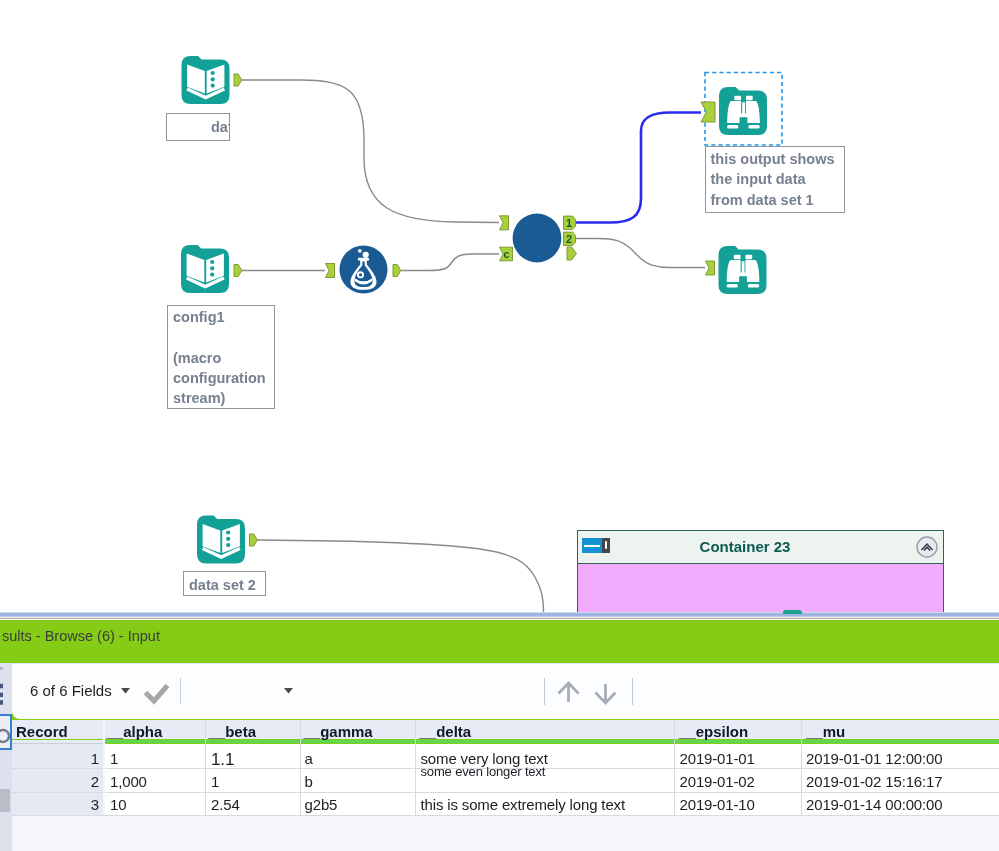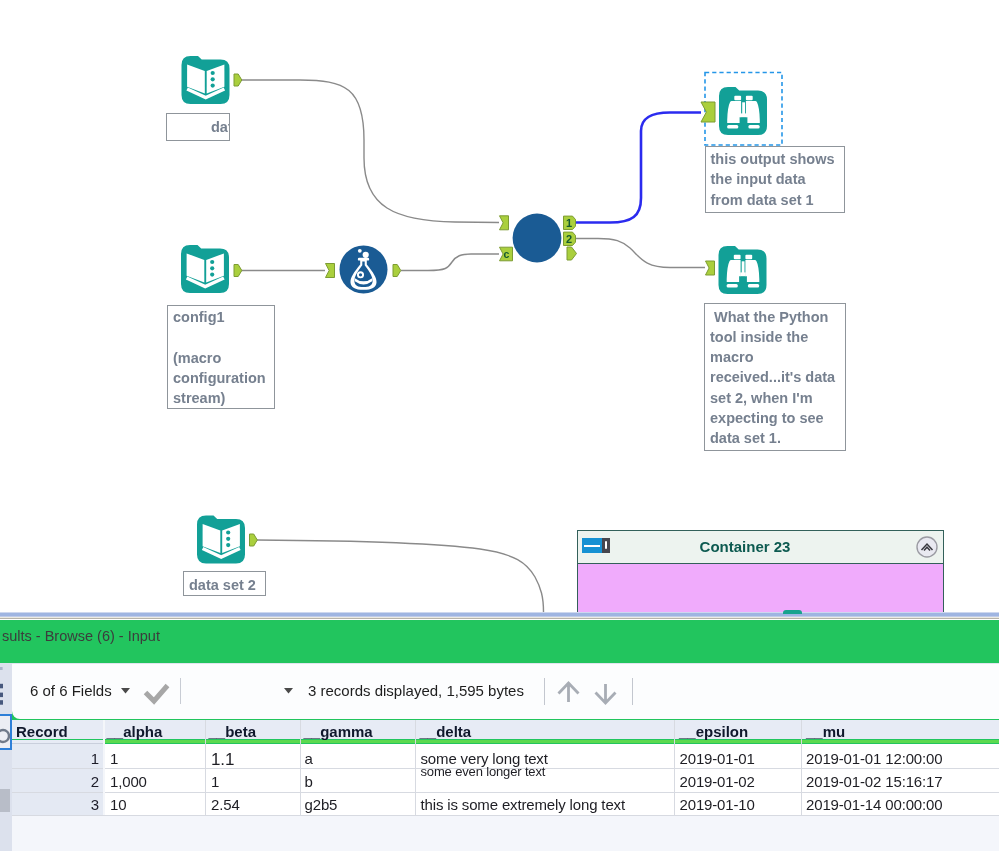--- a/index.html
+++ b/index.html
@@ -103,21 +103,20 @@
 <g transform="translate(566.5,253.5)">
   <path d="M0.5,-6.5 h4.5 l5,6.5 l-5,6.5 h-4.5 z" fill="#aacf3d" stroke="#7d9c33" stroke-width="1"></path>
 </g>
 </svg>
 
 <div class="lbl" style="left:166px;top:113px;width:64px;height:28px;padding-left:44px;">data set 1</div>
 <div class="lbl" style="left:167px;top:304.5px;width:108px;height:104.5px;padding-top:1.5px;">config1
 
 (macro configuration stream)</div>
 <div class="lbl" style="left:704.5px;top:145.5px;width:140px;height:67.5px;">this output shows the input data from data set 1</div>
-<div class="lbl" style="left:704px;top:303px;width:142px;height:148px;">&nbsp;What the Python tool inside the macro received...it's data set 2, when I'm expecting to see data set 1.</div>
 <div class="lbl" style="left:183px;top:571px;width:83px;height:25px;">data set 2</div>
 
 <div class="abs" style="left:577px;top:530px;width:365px;height:82px;border:1.5px solid #33605a;border-bottom:none;background:#f0abfc;">
   <div style="position:absolute;left:0;top:0;right:0;height:32px;background:#edf3ef;border-bottom:1.5px solid #33605a;"></div>
 
   <div style="position:absolute;left:4px;top:7px;width:19.5px;height:14.5px;background:#1691d3;"></div>
   <div style="position:absolute;left:6px;top:13.5px;width:16px;height:2px;background:#fff;"></div>
   <div style="position:absolute;left:23.5px;top:7px;width:8px;height:14.5px;background:#46464e;"></div>
   <div style="position:absolute;left:26.6px;top:10px;width:2.4px;height:8px;background:#fff;border-radius:1.2px;"></div>
   <div style="position:absolute;left:0;top:0;width:334px;height:32px;line-height:32px;text-align:center;font-weight:bold;font-size:15px;color:#0d5a50;">Container 23</div>
@@ -127,21 +126,21 @@
   </svg>
 </div>
 
 <div class="abs" style="left:783px;top:609.5px;width:19px;height:4.2px;background:#18a38d;border-radius:3px 3px 0 0;z-index:5;"></div>
 
 <div class="abs" style="left:0;top:611.5px;width:999px;height:1.2px;background:#cdd7ef;z-index:4;"></div>
 <div class="abs" style="left:0;top:612.7px;width:999px;height:3.3px;background:#9fb5e1;z-index:4;"></div>
 <div class="abs" style="left:0;top:616px;width:999px;height:1px;background:#c0cce9;z-index:4;"></div>
 <div class="abs" style="left:0;top:617px;width:999px;height:1.2px;background:#eceae2;z-index:4;"></div>
 <div class="abs" style="left:0;top:618.2px;width:999px;height:1.2px;background:#b6b3aa;z-index:4;"></div>
-<div class="abs" style="left:0;top:619.5px;width:999px;height:231.5px;background:#22c55e;z-index:4;">
+<div class="abs" style="left:0;top:619.5px;width:999px;height:231.5px;background:#84cc16;z-index:4;">
 
   <div style="position:absolute;left:2px;top:8px;font-size:14.5px;color:#3c3c3c;">sults - Browse (6) - Input</div>
 
   <div style="position:absolute;left:0;top:43px;width:11.5px;height:188.5px;background:#dce1ed;"></div>
 
   <svg style="position:absolute;left:0;top:45px" width="12" height="70">
     <rect x="0" y="18.8" width="3" height="4.5" fill="#47587d"></rect>
     <rect x="0" y="27.6" width="3" height="4.5" fill="#47587d"></rect>
     <rect x="0" y="35.2" width="3" height="4.5" fill="#47587d"></rect>
     <rect x="0" y="2" width="2.6" height="3" fill="#aab4cc"></rect>
@@ -152,21 +151,20 @@
   <svg style="position:absolute;left:120px;top:67px" width="12" height="8">
         <polygon points="1,1 10,1 5.5,6.5" fill="#4a4a4a"></polygon>
       </svg>
   <svg style="position:absolute;left:142px;top:61px" width="30" height="24">
         <path d="M3.5,11.5 L12,20 L25.5,4.5" fill="none" stroke="#a7a7a7" stroke-width="5"></path>
       </svg>
   <div style="position:absolute;left:180px;top:58px;width:1px;height:26px;background:#c8ccd4;"></div>
   <svg style="position:absolute;left:283px;top:67px" width="12" height="8">
         <polygon points="1,1 10,1 5.5,6.5" fill="#4a4a4a"></polygon>
       </svg>
-  <div style="position:absolute;left:308px;top:43px;height:55px;line-height:55px;font-size:15px;color:#1e1e1e;">3 records displayed, 1,595 bytes</div>
   <div style="position:absolute;left:543.5px;top:58.5px;width:1.4px;height:27px;background:#c3c7cf;"></div>
   <svg style="position:absolute;left:556px;top:60px" width="64" height="26">
     <path d="M12.5,22 V4 M2.5,13.5 L12.5,3 L22.5,13.5" fill="none" stroke="#a8adb5" stroke-width="2.8"></path>
     <path d="M49.5,4 V22 M39.5,12.5 L49.5,23 L59.5,12.5" fill="none" stroke="#a8adb5" stroke-width="2.8"></path>
   </svg>
   <div style="position:absolute;left:631.5px;top:58.5px;width:1.4px;height:27px;background:#c3c7cf;"></div>
 
   <div style="position:absolute;left:11.5px;top:100px;width:987.5px;height:19.5px;background:#e7ebf5;"></div>
 
   <div style="position:absolute;left:104px;top:120.5px;width:895px;height:3px;background:#5cd94f;"></div>

